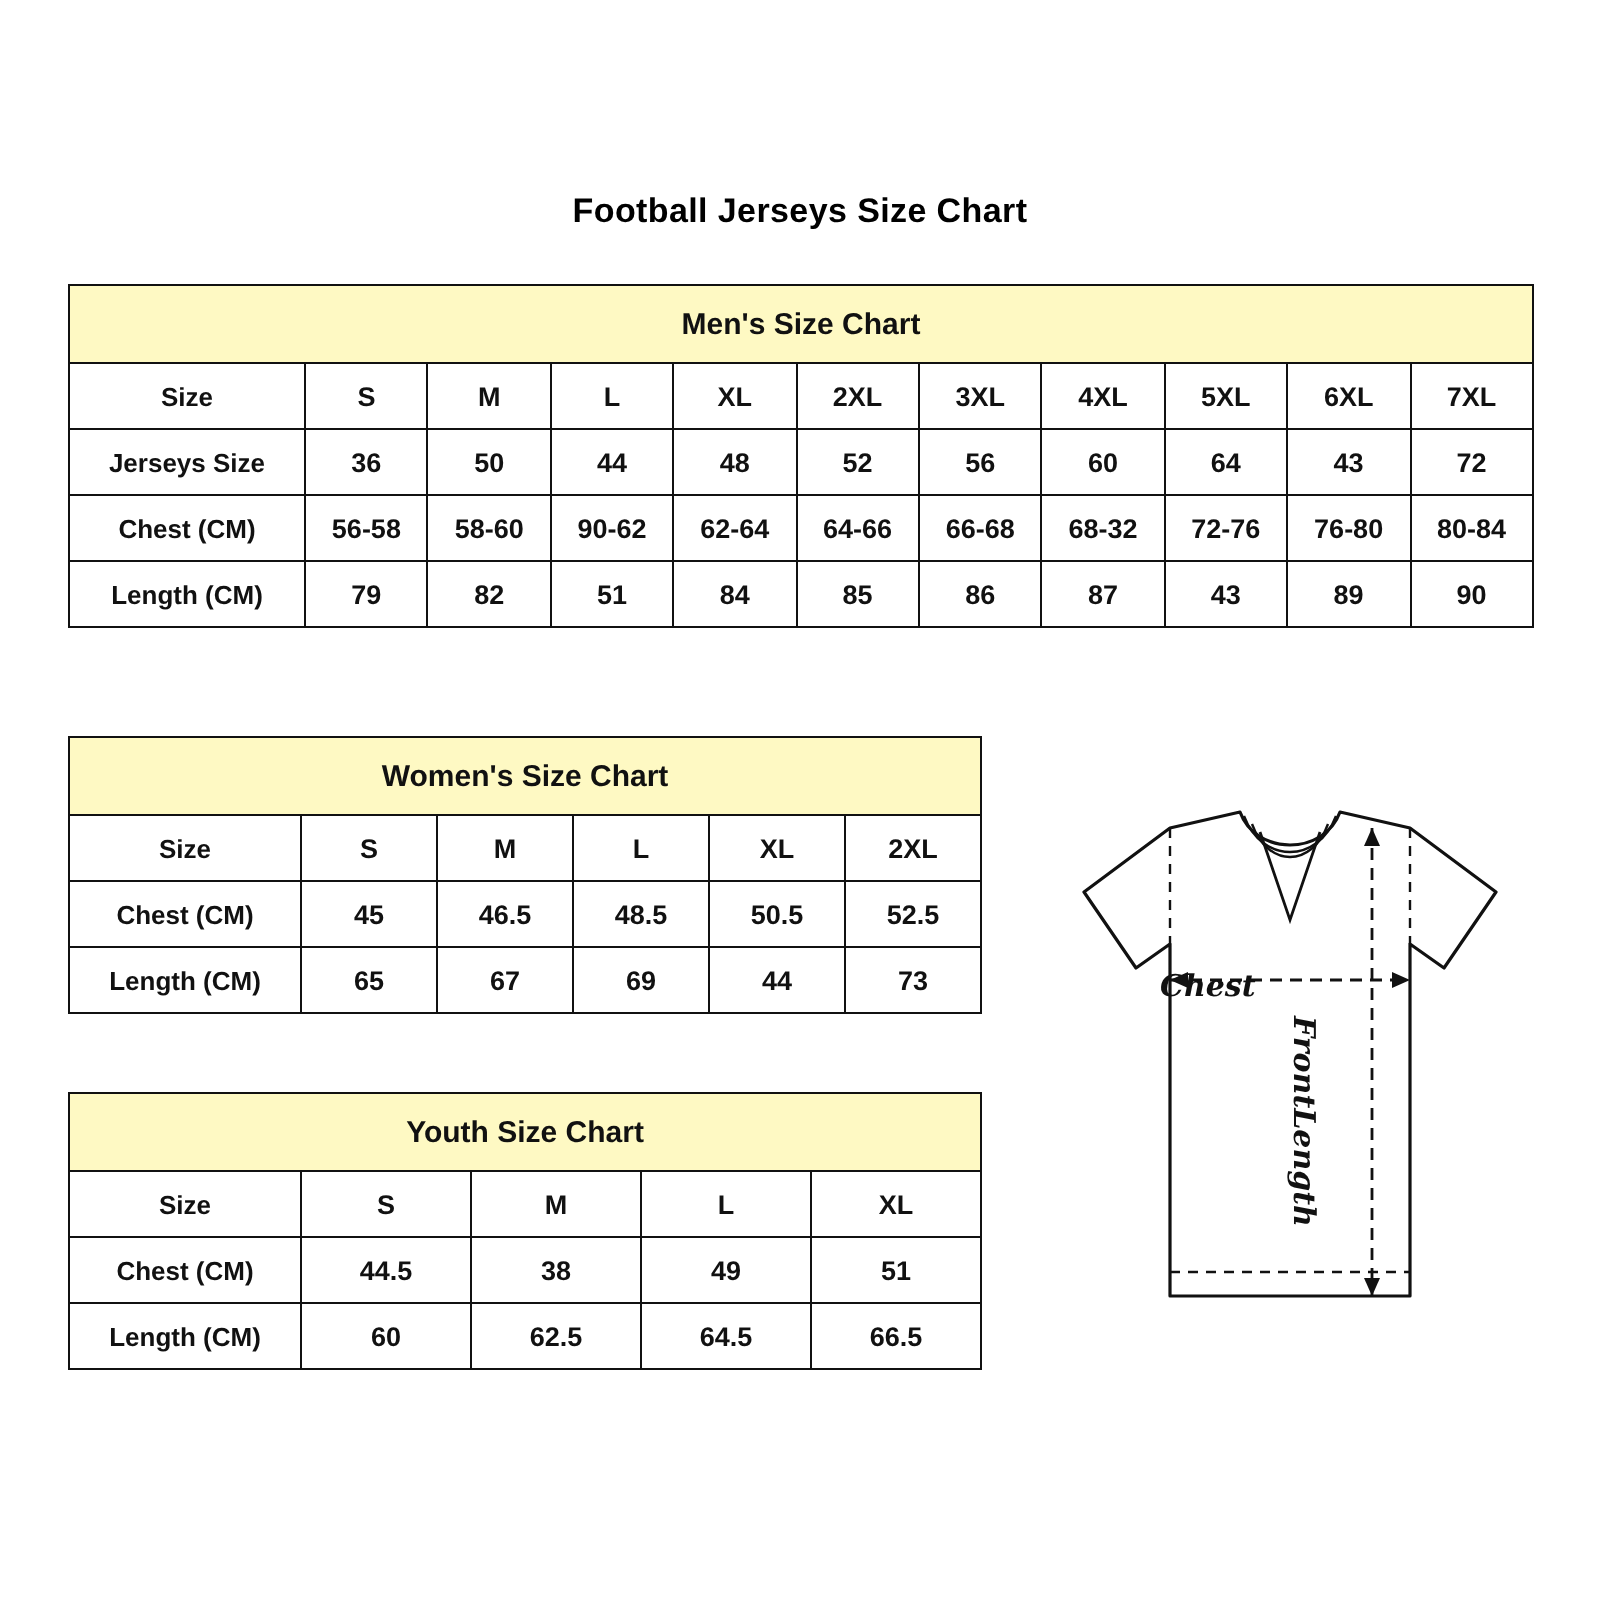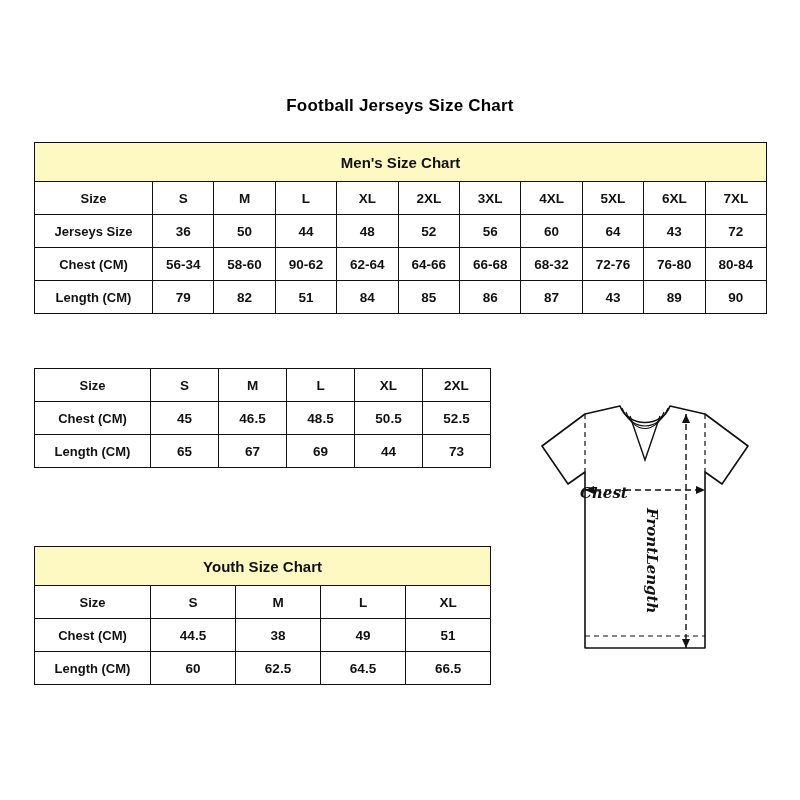--- a/index.html
+++ b/index.html
@@ -165,21 +165,21 @@
         <td>48</td>
         <td>52</td>
         <td>56</td>
         <td>60</td>
         <td>64</td>
         <td>43</td>
         <td>72</td>
       </tr>
       <tr>
         <td class="row-head">Chest (CM)</td>
-        <td>56-34</td>
+        <td>56-58</td>
         <td>58-60</td>
         <td>90-62</td>
         <td>62-64</td>
         <td>64-66</td>
         <td>66-68</td>
         <td>68-32</td>
         <td>72-76</td>
         <td>76-80</td>
         <td>80-84</td>
       </tr>
@@ -203,20 +203,23 @@
     <colgroup>
       <col class="label">
         <col class="val">
         <col class="val">
         <col class="val">
         <col class="val">
         <col class="val">
     </colgroup>
     <tbody>
       <tr>
+        <td class="caption-cell" colspan="6">Women's Size Chart</td>
+      </tr>
+      <tr>
         <td class="row-head">Size</td>
         <td>S</td>
         <td>M</td>
         <td>L</td>
         <td>XL</td>
         <td>2XL</td>
       </tr>
       <tr>
         <td class="row-head">Chest (CM)</td>
         <td>45</td>

